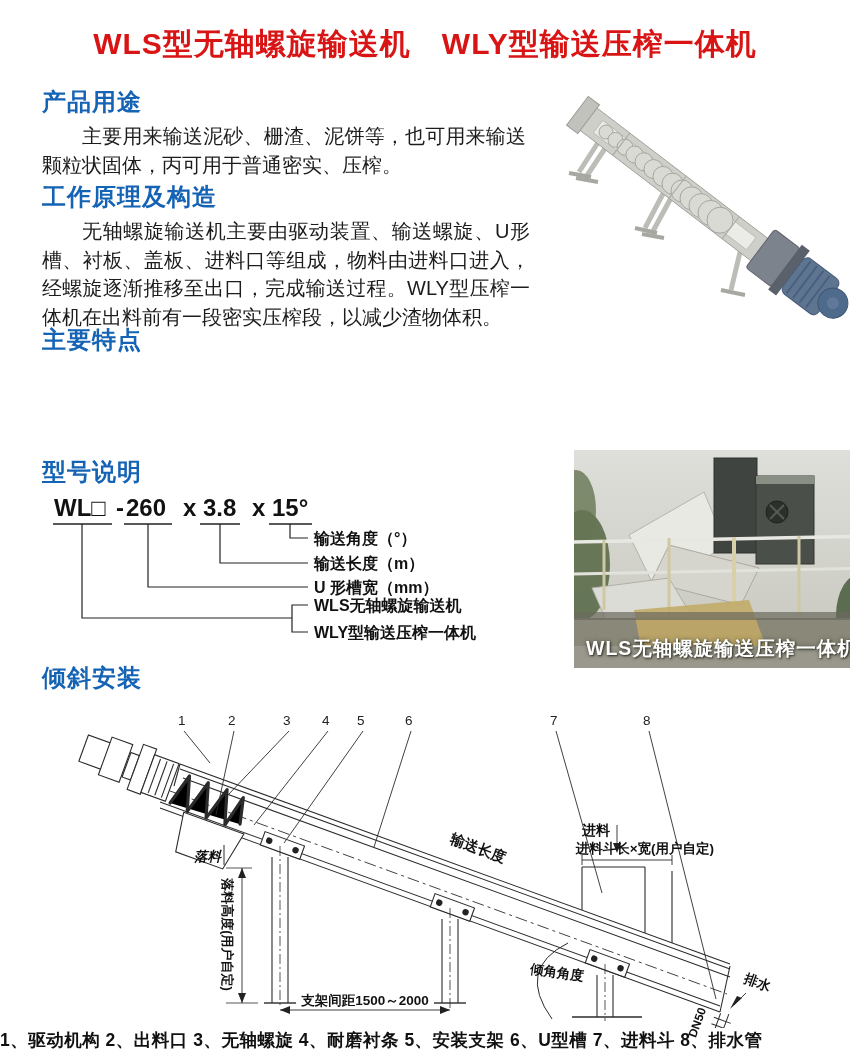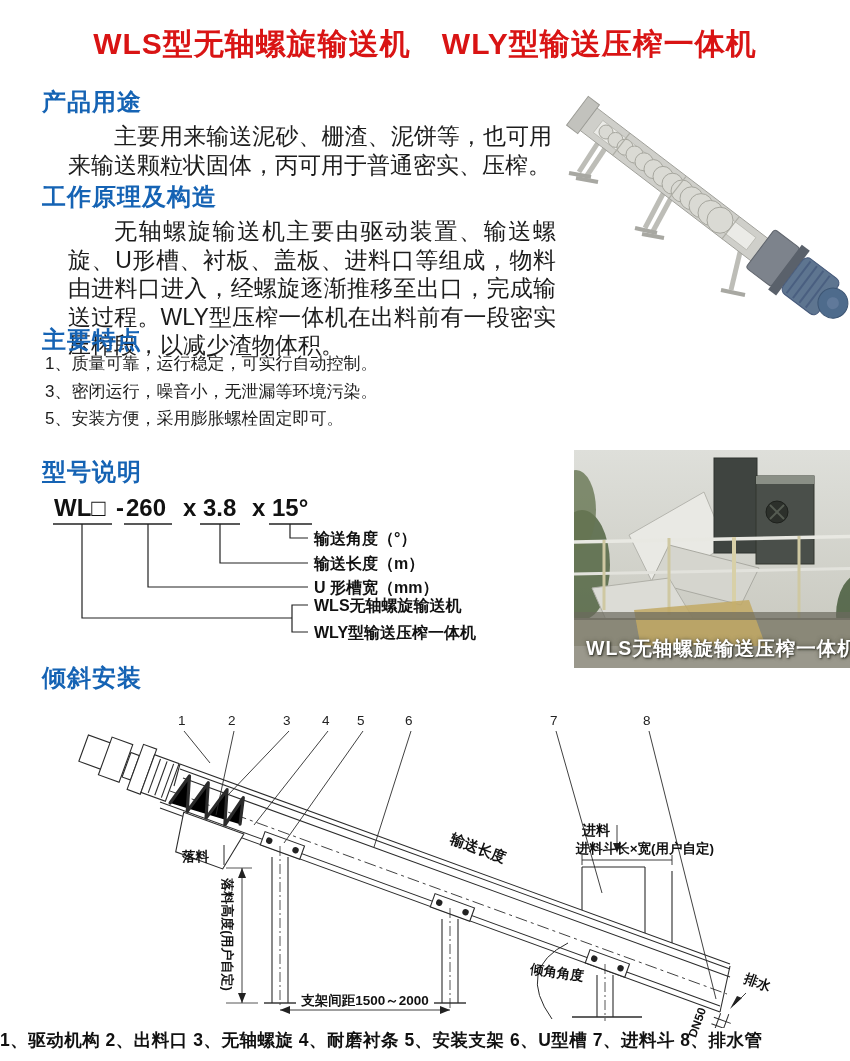--- a/index.html
+++ b/index.html
@@ -7,21 +7,21 @@
     --heading-blue:#1563b4;
     --text-dark:#1c1c1c;
   }
   html,body{margin:0;padding:0;background:#ffffff;}
   body{font-family:"Liberation Sans","DejaVu Sans",sans-serif;color:var(--text-dark);}
   .page{position:relative;width:850px;height:1061px;background:#ffffff;overflow:hidden;}
   .abs{position:absolute;}
   .title{left:0;top:24px;width:850px;text-align:center;font-size:30px;font-weight:bold;
          color:var(--title-red);letter-spacing:1px;white-space:nowrap;}
   .h2{font-size:24px;font-weight:bold;color:var(--heading-blue);letter-spacing:1px;}
-  .para{font-size:23px;line-height:28.5px;text-align:justify;text-indent:2em;color:var(--text-dark);margin-left:26px;}
+  .para{font-size:20px;line-height:28.5px;text-align:justify;text-indent:2em;color:var(--text-dark);}
   .feat{font-size:17px;line-height:27.5px;white-space:nowrap;color:var(--text-dark);}
   .dlabel{position:absolute;font-size:13.5px;font-weight:bold;color:#111;white-space:nowrap;line-height:15px;}
   .callout{position:absolute;font-size:13.5px;color:#222;line-height:14px;}
   .bottom-caption{left:0;top:1028px;width:714px;text-align:center;font-size:17.5px;
                   font-weight:600;color:#111;letter-spacing:.5px;white-space:nowrap;}
   .model-label{font-size:16px;font-weight:bold;fill:#111;}
   .photo-caption{position:absolute;left:12px;top:185px;width:280px;font-size:19.5px;font-weight:bold;
                  color:#fff;letter-spacing:1px;white-space:nowrap;
                  text-shadow:1px 1px 2px rgba(45,45,35,.95),0 0 4px rgba(70,70,55,.8);}
   svg text{font-family:"Liberation Sans","DejaVu Sans",sans-serif;}
@@ -92,25 +92,20 @@
         <line x1="268" y1="160" x2="268" y2="200" stroke="#4a5f80" stroke-width="2"></line>
         <line x1="276" y1="160" x2="276" y2="200" stroke="#4a5f80" stroke-width="2"></line>
         <line x1="284" y1="160" x2="284" y2="200" stroke="#4a5f80" stroke-width="2"></line>
         <circle cx="303" cy="180" r="15" fill="#4e6b8c" stroke="#3d5573"></circle>
         <circle cx="303" cy="180" r="6" fill="#60799a"></circle>
       </g>
     </svg>
   </div>
 
   <div class="abs h2" style="left:42px;top:324px;">主要特点</div>
-  <div class="abs" style="left:45px;top:350px;width:345px;">
-    <div class="feat">1、质量可靠，运行稳定，可实行自动控制。</div>
-    <div class="feat">3、密闭运行，噪音小，无泄漏等环境污染。</div>
-    <div class="feat">5、安装方便，采用膨胀螺栓固定即可。</div>
-  </div>
 
   <div class="abs h2" style="left:42px;top:456px;">型号说明</div>
   <div class="abs" style="left:40px;top:486px;width:470px;height:170px;">
     <svg width="470" height="170" viewBox="0 0 470 170">
       <g font-size="24" font-weight="bold" fill="#111">
         <text x="14" y="30">WL□</text>
         <text x="76" y="30">-</text>
         <text x="86" y="30">260</text>
         <text x="143" y="30">x</text>
         <text x="163" y="30">3.8</text>
@@ -300,21 +295,21 @@
 
     <div class="callout" style="left:148px;top:11px;">1</div>
     <div class="callout" style="left:198px;top:11px;">2</div>
     <div class="callout" style="left:253px;top:11px;">3</div>
     <div class="callout" style="left:292px;top:11px;">4</div>
     <div class="callout" style="left:327px;top:11px;">5</div>
     <div class="callout" style="left:375px;top:11px;">6</div>
     <div class="callout" style="left:520px;top:11px;">7</div>
     <div class="callout" style="left:613px;top:11px;">8</div>
 
-    <div class="dlabel" style="left:152px;top:146px;">落料</div>
+    <div class="dlabel" style="left:164px;top:146px;font-style:italic;">落料</div>
     <div class="dlabel" style="left:122px;top:224px;width:150px;text-align:center;font-size:13px;transform:rotate(90deg);">落料高度(用户自定)</div>
     <div class="dlabel" style="left:248px;top:290px;width:174px;text-align:center;">支架间距1500～2000</div>
     <div class="dlabel" style="left:398px;top:138px;width:100px;text-align:center;font-size:14.5px;transform:rotate(20.5deg);">输送长度</div>
     <div class="dlabel" style="left:552px;top:120px;font-size:14px;">进料</div>
     <div class="dlabel" style="left:510px;top:138px;width:174px;text-align:right;">进料斗长×宽(用户自定)</div>
     <div class="dlabel" style="left:500px;top:262px;transform:rotate(8deg);">倾角角度</div>
     <div class="dlabel" style="left:714px;top:272px;transform:rotate(20deg);">排水</div>
     <div class="dlabel" style="left:648px;top:306px;width:44px;font-size:12px;transform:rotate(-70deg);">DN50</div>
   </div>
 

